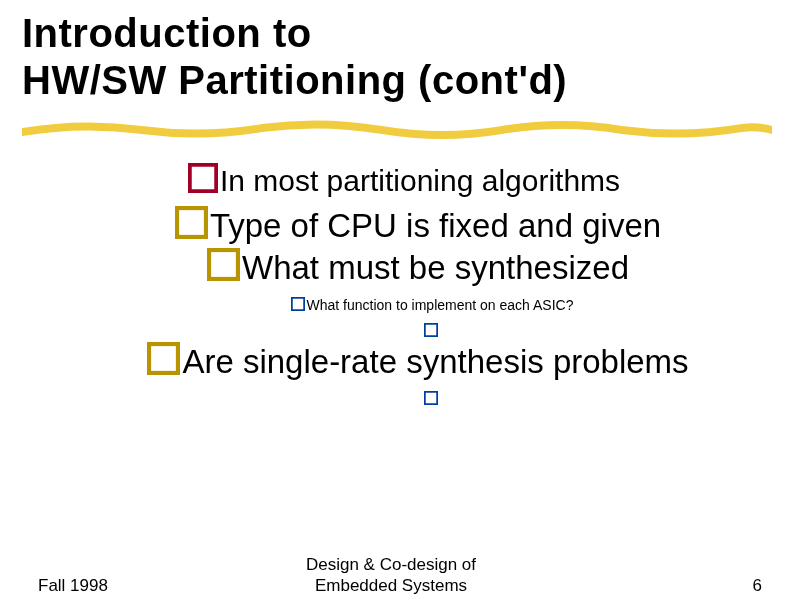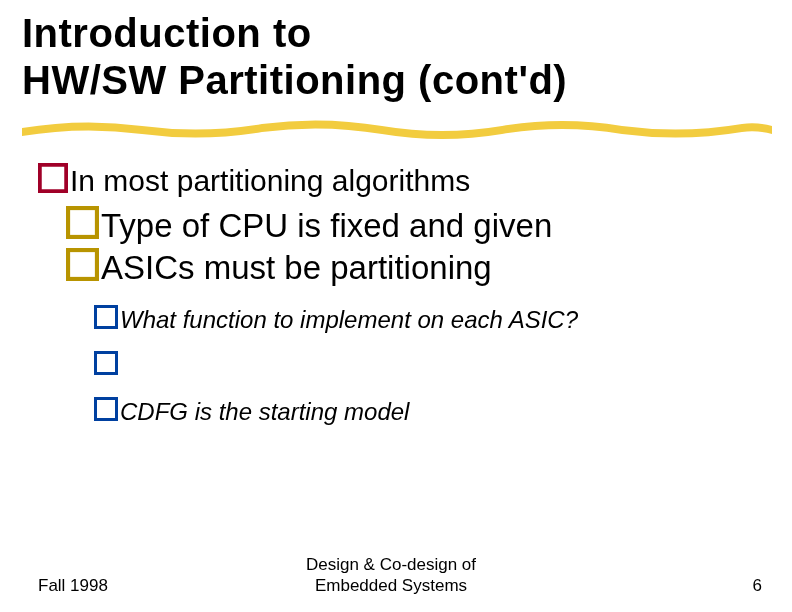--- a/index.html
+++ b/index.html
@@ -36,36 +36,36 @@
     width: 750px;
     top: 112px;
     height: 28px;
     pointer-events: none;
   }
   .content {
     position: absolute;
     top: 162px;
     left: 38px;
     right: 22px;
+    text-align: center;
   }
   .lvl1 {
     font-size: 30px;
     line-height: 1.25;
     margin: 0 0 6px 0;
   }
   .lvl2 {
     font-size: 33px;
     line-height: 1.22;
     margin: 0 0 2px 28px;
   }
   .lvl3 {
-    font-size: 24px;
+    font-size: 14px;
     line-height: 1.25;
-    margin: 16px 0 2px 56px;
-    font-style: italic;
+    margin: 8px 0 2px 56px;
   }
   .bullet-z, .bullet-y, .bullet-x {
     display: inline-block;
     width: 1em;
     height: 1em;
     vertical-align: -0.05em;
     margin-right: 2px;
   }
   .footer {
     position: absolute;
@@ -116,40 +116,45 @@
 
     <div class="lvl2">
       <svg class="bullet-y" viewBox="0 0 16 16">
         <rect x="1" y="1" width="14" height="14" fill="none" stroke-width="2" stroke="#b89400"></rect>
       </svg><span>Type of CPU is fixed and given</span>
     </div>
 
     <div class="lvl2">
       <svg class="bullet-y" viewBox="0 0 16 16">
         <rect x="1" y="1" width="14" height="14" fill="none" stroke-width="2" stroke="#b89400"></rect>
-      </svg><span>ASICs must be partitioning</span>
+      </svg><span>What must be synthesized</span>
     </div>
 
     <div class="lvl3">
       <svg class="bullet-x" viewBox="0 0 16 16">
         <rect x="1" y="1" width="14" height="14" fill="none" stroke-width="2" stroke="#0040a0"></rect>
       </svg><span>What function to implement on each ASIC?</span>
     </div>
 
     <div class="lvl3">
       <svg class="bullet-x" viewBox="0 0 16 16">
         <rect x="1" y="1" width="14" height="14" fill="none" stroke-width="2" stroke="#0040a0"></rect>
       </svg>
     </div>
 
+    <div class="lvl2">
+      <svg class="bullet-y" viewBox="0 0 16 16">
+        <rect x="1" y="1" width="14" height="14" fill="none" stroke-width="2" stroke="#b89400"></rect>
+      </svg><span>Are single-rate synthesis problems</span>
+    </div>
 
     <div class="lvl3">
       <svg class="bullet-x" viewBox="0 0 16 16">
         <rect x="1" y="1" width="14" height="14" fill="none" stroke-width="2" stroke="#0040a0"></rect>
-      </svg><span>CDFG is the starting model</span>
+      </svg>
     </div>
 
   </div>
 
   <div class="footer">
     <div class="footer-left">Fall 1998</div>
     <div class="footer-center">Design &amp; Co-design of
 Embedded Systems</div>
     <div class="footer-right">6</div>
   </div>

